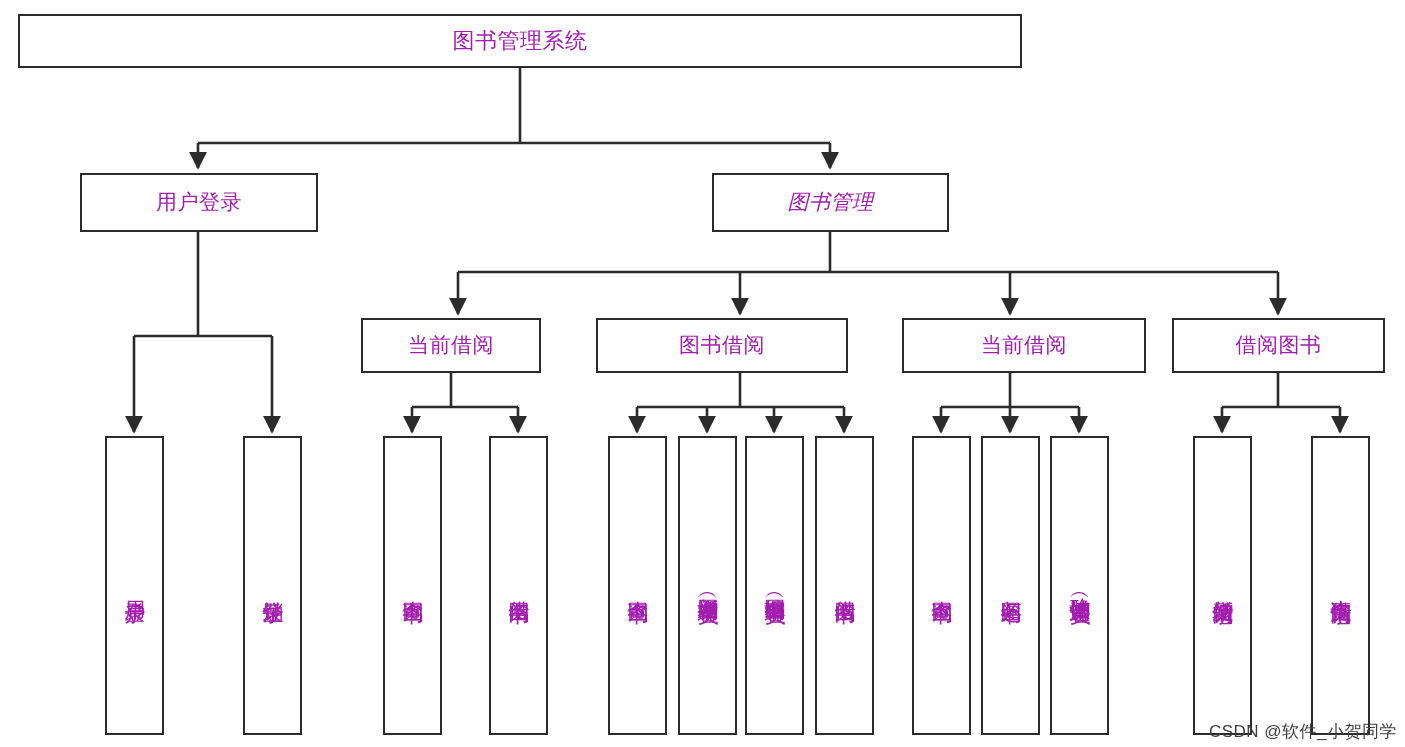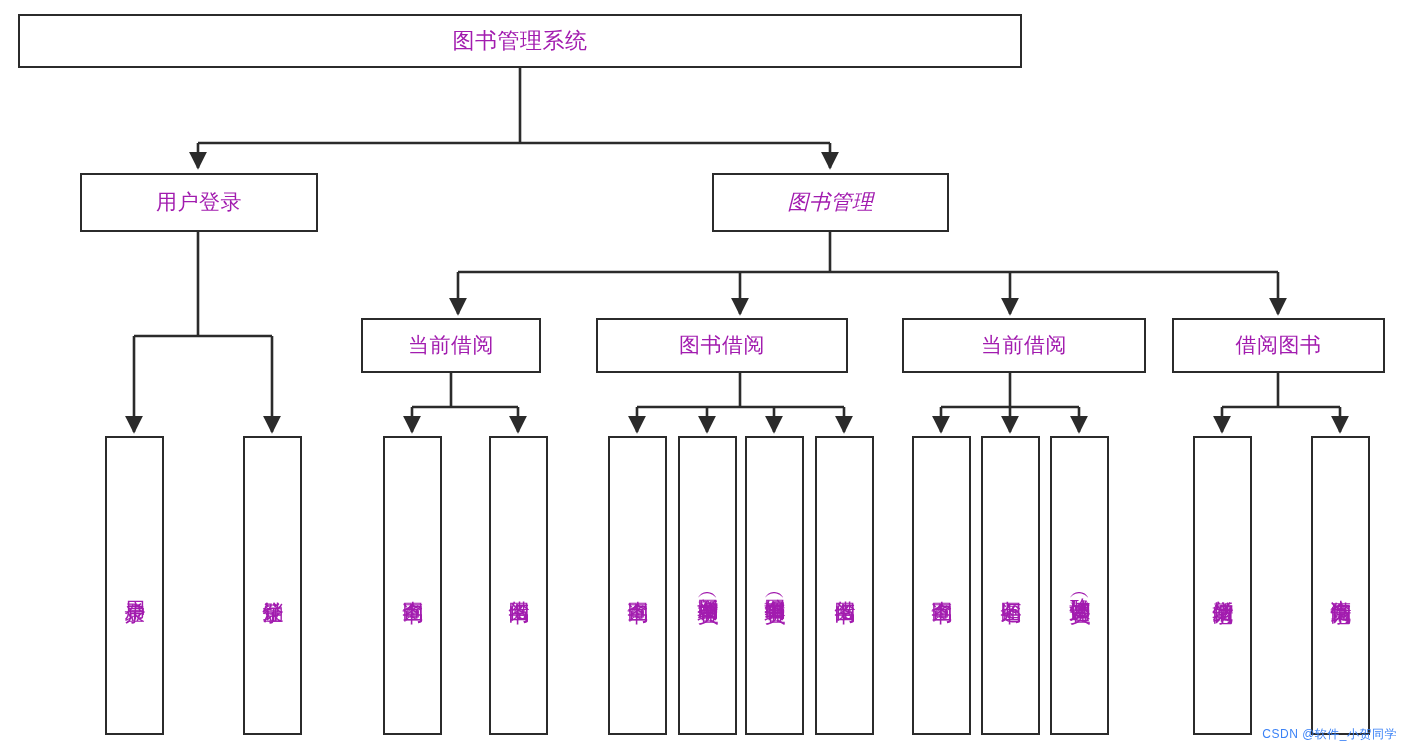--- a/index.html
+++ b/index.html
@@ -58,22 +58,22 @@
   .node.vertical .vtext {
     writing-mode: vertical-rl;
     text-orientation: upright;
     white-space: nowrap;
     display: block;
   }
   .watermark {
     position: absolute;
     right: 8px;
     bottom: 4px;
-    font-size: 12px;
-    color: #3b82f6;
+    font-size: 17px;
+    color: #404040;
     letter-spacing: 0.5px;
     white-space: nowrap;
     font-family: "Liberation Sans", "DejaVu Sans", sans-serif;
   }
 </style>
 </head>
 <body>
 
 <div id="canvas">
 

